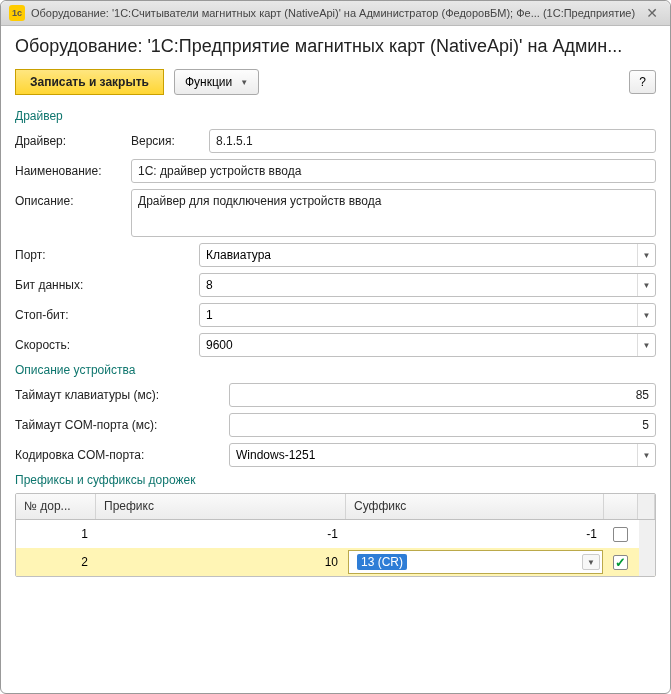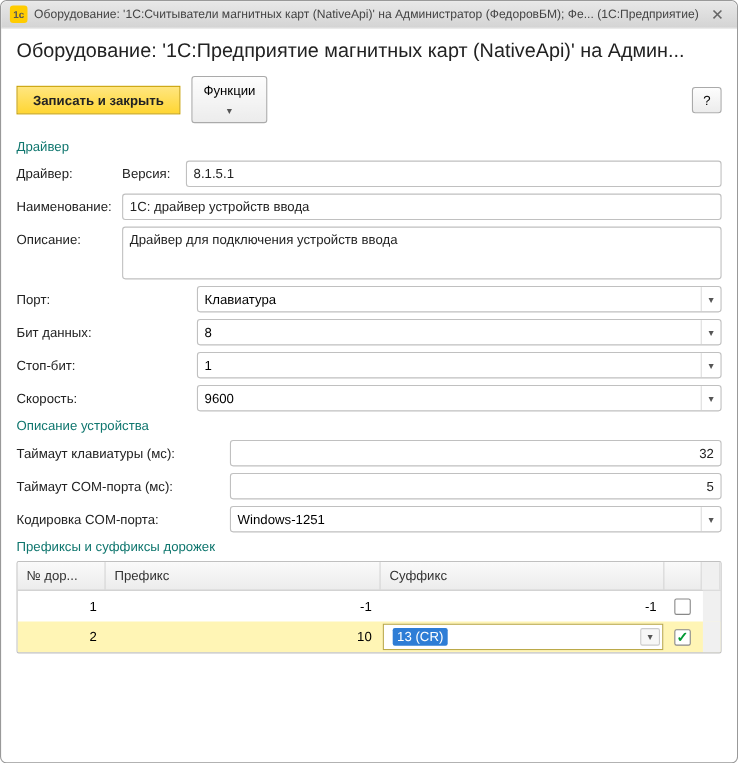--- a/index.html
+++ b/index.html
@@ -79,21 +79,20 @@
   .btn {
     background: linear-gradient(#fdfdfd, #ececec);
     border: 1px solid #aaa;
     border-radius: 3px;
     padding: 5px 10px;
     font-size: 12px;
     cursor: pointer;
     display: inline-flex;
     align-items: center;
     gap: 8px;
-    flex-direction: column;
   }
   .btn .caret {
     font-size: 8px;
     color: #555;
   }
   .btn-help {
     margin-left: auto;
     padding: 4px 9px;
     font-size: 12px;
     border: 1px solid #aaa;
@@ -103,21 +102,21 @@
   }
   .section-title {
     color: #0f766e;
     font-size: 12px;
     margin: 6px 0 6px 0;
   }
   .form-row {
     display: flex;
     align-items: flex-start;
     margin-bottom: 6px;
-    gap: 4px;
+    gap: 24px;
   }
   .label {
     color: #222;
     padding-top: 5px;
     font-size: 12px;
   }
   .label-w1 { width: 92px; }
   .label-w2 { width: 160px; }
   .label-w3 { width: 190px; }
   .field {
@@ -310,21 +309,21 @@
     <div class="select-wrap">
       <div class="select-val">9600</div>
       <div class="select-btn">▼</div>
     </div>
   </div>
 
   <div class="section-title">Описание устройства</div>
 
   <div class="form-row">
     <div class="label label-w3">Таймаут клавиатуры (мс):</div>
-    <div class="field field-num">32</div>
+    <div class="field field-num">85</div>
   </div>
 
   <div class="form-row">
     <div class="label label-w3">Таймаут COM-порта (мс):</div>
     <div class="field field-num">5</div>
   </div>
 
   <div class="form-row">
     <div class="label label-w3">Кодировка COM-порта:</div>
     <div class="select-wrap">

